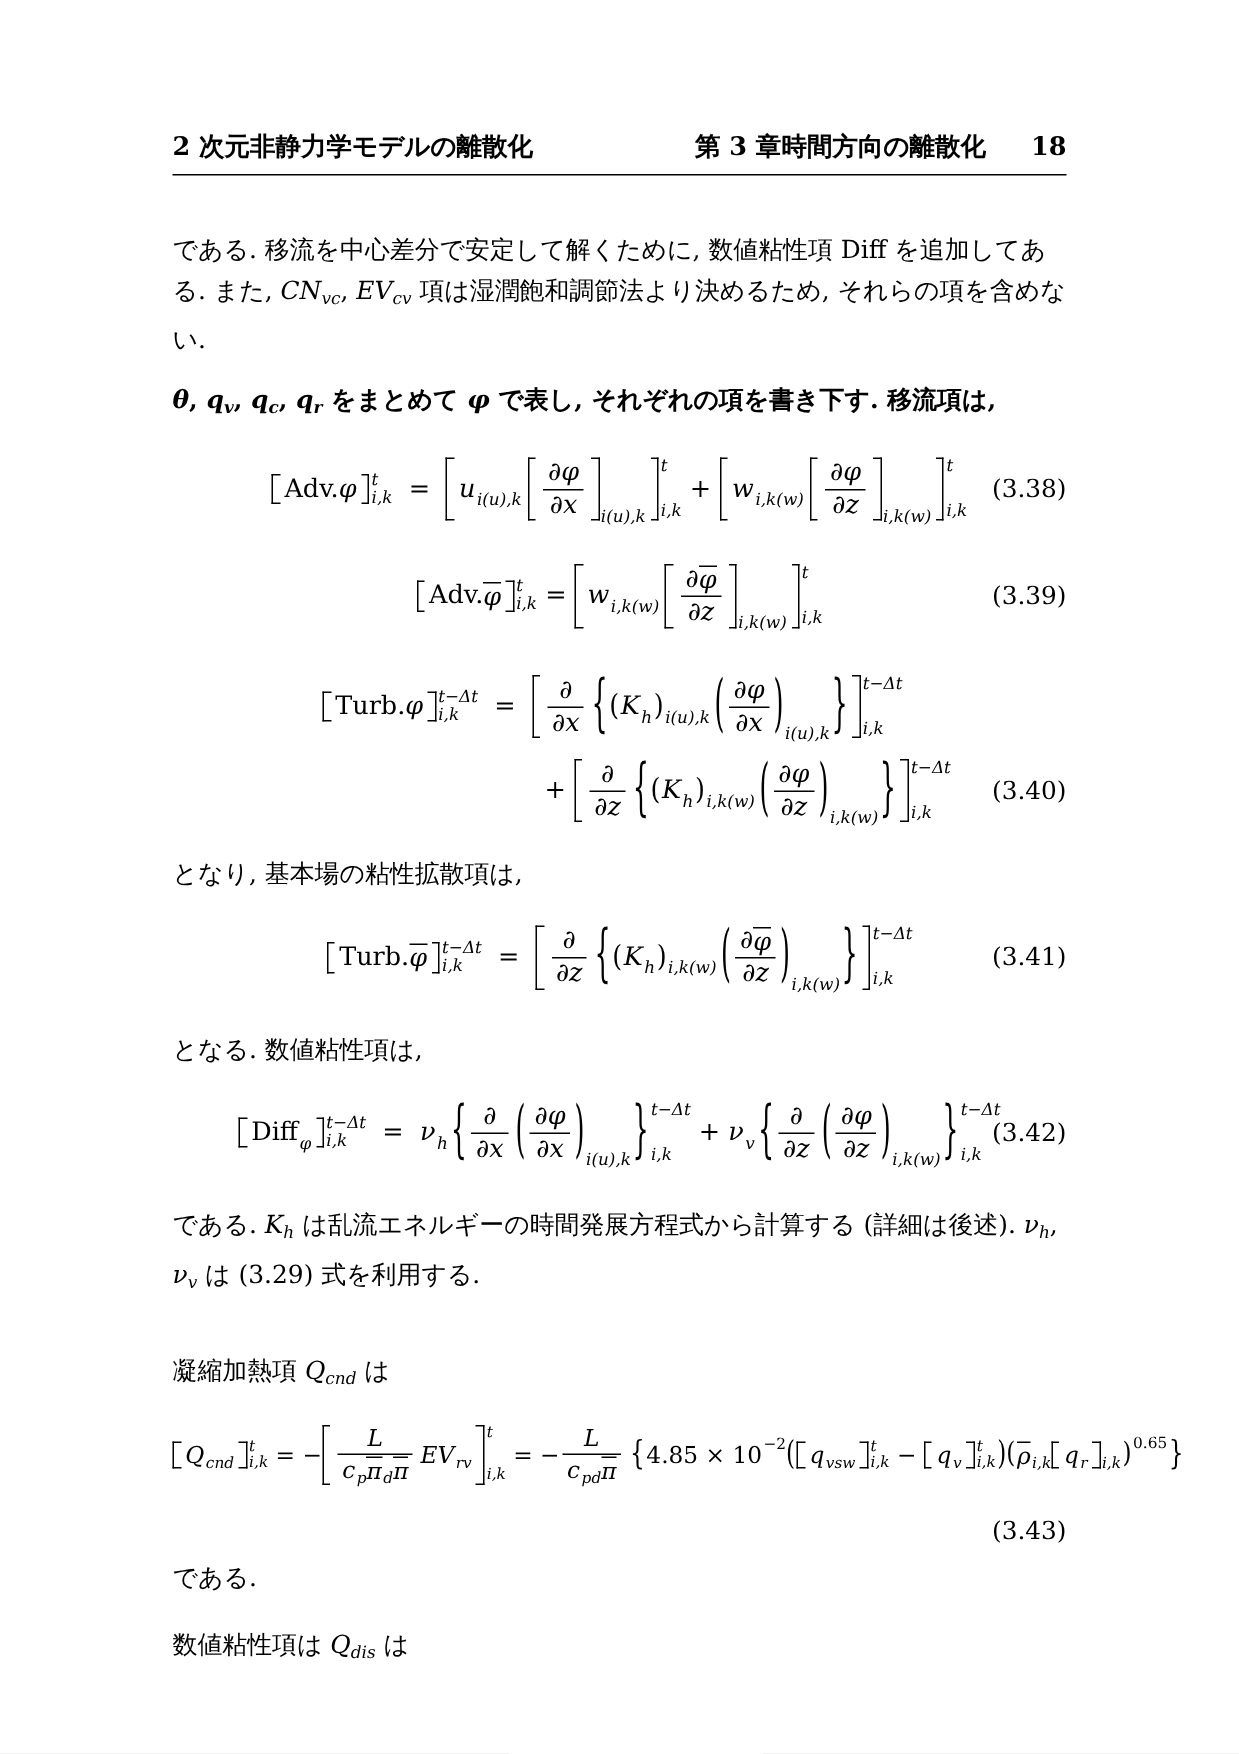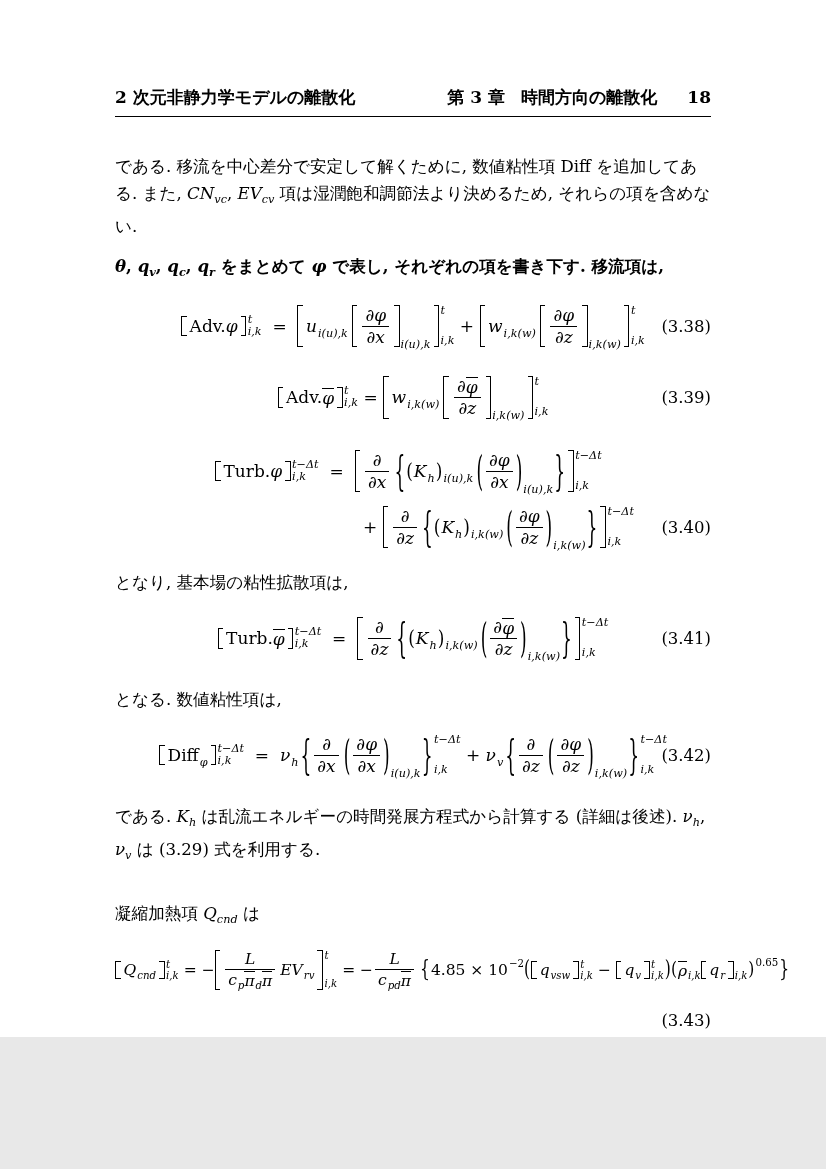--- a/index.html
+++ b/index.html
@@ -1,31 +1,31 @@
 <!DOCTYPE html>
 <html><head>
 <meta charset="utf-8">
 <style>
   html,body { margin:0; padding:0; background:#e8e8e8; }
   .page {
-    position:relative; width:826px; height:1037px; margin:0 auto;
+    position:relative; width:826px; height:1169px; margin:0 auto;
     background:#ffffff; color:#000;
     font-family:"DejaVu Serif","Liberation Serif",serif;
     overflow:hidden;
   }
   .content { position:absolute; left:115px; top:0; width:596px; }
 
   
   .hdr {
     display:flex; align-items:baseline; margin-top:86px;
     padding-bottom:7px; border-bottom:1.2px solid #000;
     font-size:17px; font-weight:bold; white-space:nowrap;
   }
   .hdr .right { margin-left:auto; display:flex; align-items:baseline; }
-  .hdr .chapter { margin-right:16px; }
+  .hdr .chapter { margin-right:0; }
   .hdr .pageno { margin-left:30px; }
 
   
   .para { font-size:16.6px; line-height:27px; margin:0; }
   .jp { font-style:normal; }
   .im  { font-family:"DejaVu Serif",serif; font-style:italic; white-space:pre; }
   .imr { font-style:normal; }
   .isub{ font-size:68%; vertical-align:-0.32em; font-style:italic; }
 
   
@@ -847,17 +847,17 @@
               </span>
               <span class="gdelim">
                 <span class="gd-inner" style="transform: scaleY(1.423);">}</span>
               </span>
             </span>
           </span></span>
     </div>
     <div class="eq-no-line">(3.43)</div>
 
     <p class="para mt-p9"><span class="jp">である.</span></p>
-    <p class="para mt-p10"><span class="jp">詳細は後述 </span><span class="im"><span class="im">Q</span><span class="isub"><span class="im">dis</span></span></span><span class="jp"> は</span></p>
+    <p class="para mt-p10"><span class="jp">数値粘性項は </span><span class="im"><span class="im">Q</span><span class="isub"><span class="im">dis</span></span></span><span class="jp"> は</span></p>
 
   </div>
 
 </div>
 
 </body></html>

